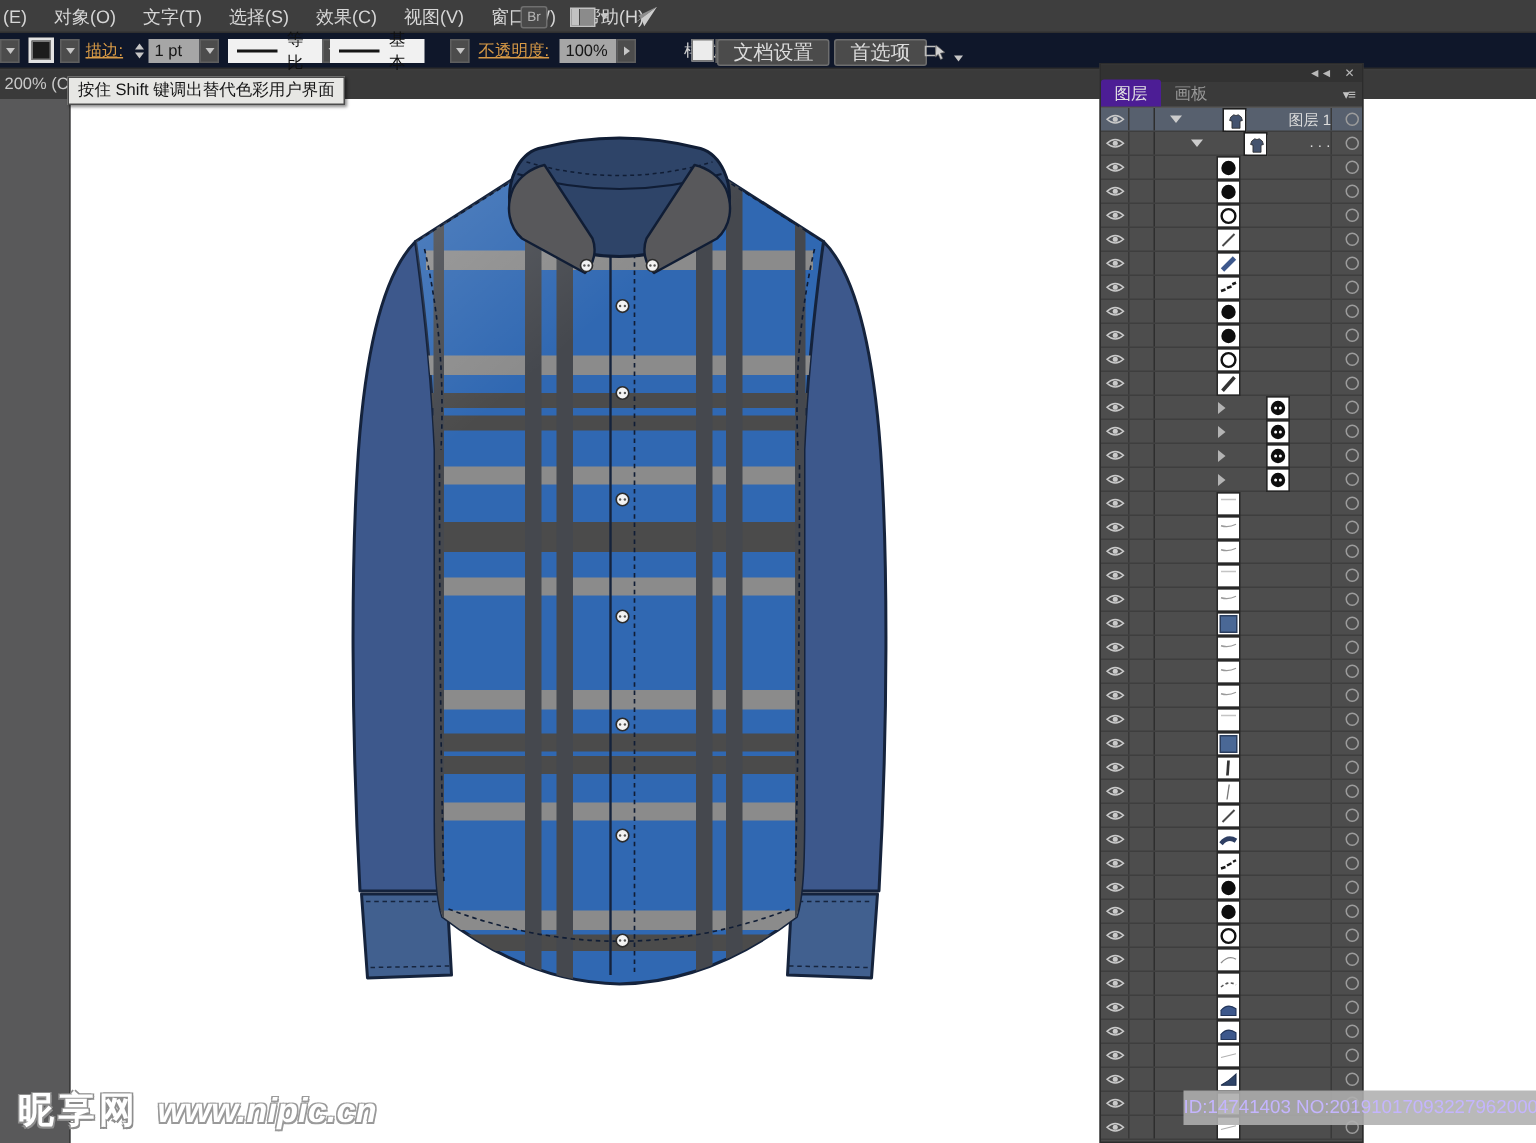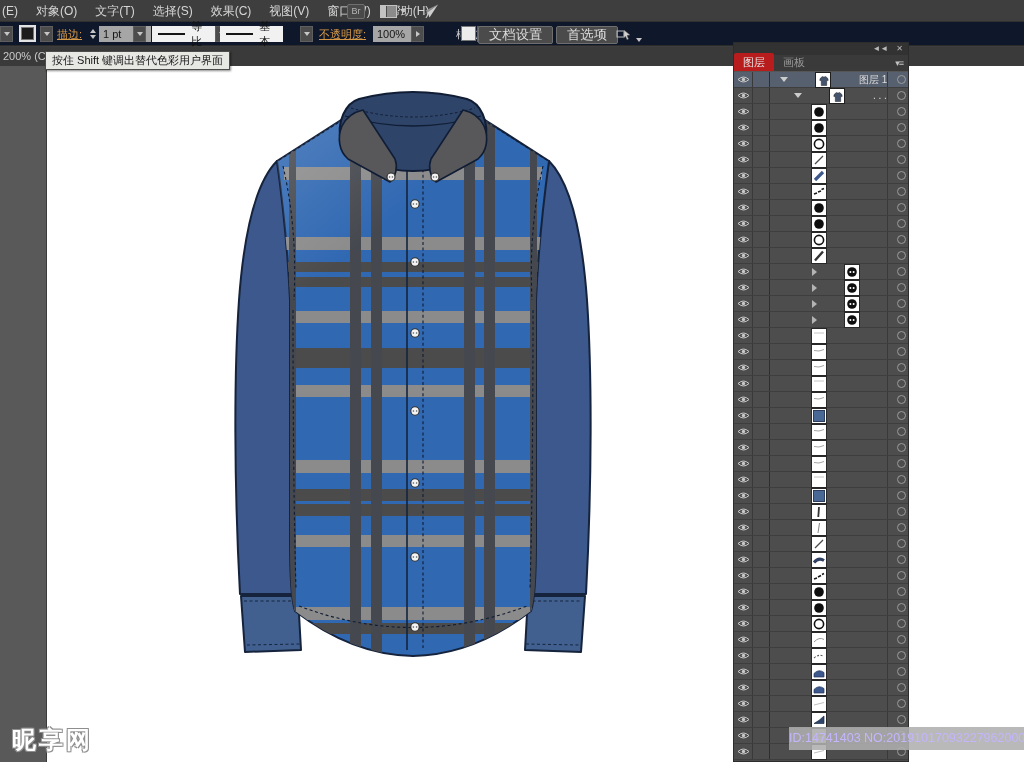--- a/index.html
+++ b/index.html
@@ -53,21 +53,21 @@
 
   
   #layers-panel { position:absolute; left:733px; top:42px; width:176px; height:720px;
                   background:#454545; border:1px solid #2c2c2c; z-index:40;
                   display:flex; flex-direction:column; }
   .panel-header { height:12px; background:#323232; display:flex; justify-content:flex-end;
                   align-items:center; gap:8px; padding:0 5px; color:#b9b9b9; font-size:8px; line-height:10px;}
   .panel-tabs { height:17px; background:#3a3a3a; display:flex; align-items:flex-end; position:relative;
                 border-bottom:1px solid #565656; }
   .tab { font-size:11px; padding:2px 9px 1px; color:#989898; }
-  .tab.active { background:#b91c1c; color:#e4e4e4; border-radius:2px 2px 0 0; }
+  .tab.active { background:#4c1d95; color:#e4e4e4; border-radius:2px 2px 0 0; }
   .panel-menu { position:absolute; right:5px; top:3px; color:#c3c3c3; font-size:9px; letter-spacing:-1px;}
   #rows-area { flex:1; display:flex; overflow:hidden; }
   #rows-list { flex:1; background:#4a4a4a; }
   .layer-row { height:16px; border-bottom:1px solid #3e3e3e; display:flex; align-items:stretch; background:#4d4d4d;}
   .layer-row.selected { background:#57606e; }
   .col-eye { width:19px; border-right:1px solid #393939; display:flex; align-items:center; justify-content:center; }
   .col-lock { width:17px; border-right:1px solid #2e2e2e; }
   .col-main { flex:1; display:flex; align-items:center; position:relative;gap:24px; }
   .col-target { width:28px; border-left:1px solid #393939; display:flex; align-items:center; justify-content:center;}
   .target-circle { width:9px; height:9px; border:1.3px solid #9c9c9c; border-radius:50%; }
@@ -132,21 +132,21 @@
     <div class="swatch-fill"></div>
     <div class="drop-btn" style="position:static">
         <span class="tiny-tri"></span>
       </div>
   </div>
   <span class="orange-link" style="left:57px">描边:</span>
   <div class="stepper" style="left:87px">
     <span class="st-up"></span>
     <span class="st-dn"></span>
   </div>
-  <div class="gray-field" style="left:99px;width:52px">1 pt</div>
+  <div class="gray-field" style="left:99px;width:34px">1 pt</div>
   <div class="drop-btn" style="left:133px">
       <span class="tiny-tri"></span>
     </div>
 
   <div class="white-combo" style="left:152px;width:63px">
     <span class="combo-line"></span>
     <span>等比</span>
   </div>
   <div class="drop-btn" style="left:215px">
       <span class="tiny-tri"></span>
@@ -1123,16 +1123,17 @@
     <div id="scrollbar">
       <div class="scr-arrow" id="scr-up">▲</div>
       <div id="scr-thumb"></div>
       <div class="scr-arrow" id="scr-dn">▼</div>
     </div>
   </div>
 </div>
 
 <div id="wm-left">
   <span id="wm-site">昵享网</span>
+  <span id="wm-url">www.nipic.cn</span>
 </div>
 <div id="wm-id">
   <span>ID:14741403 NO:20191017093227962000</span>
 </div>
 
 </body></html>

